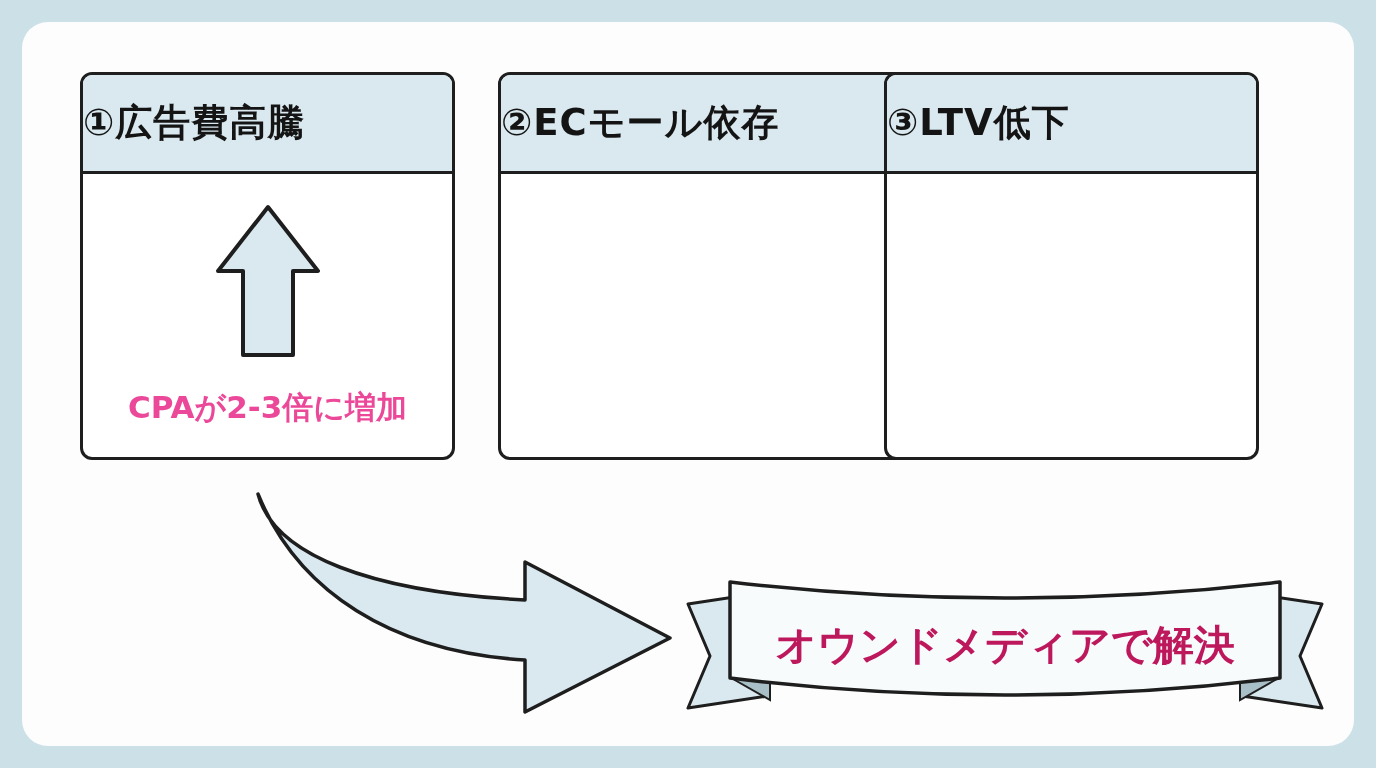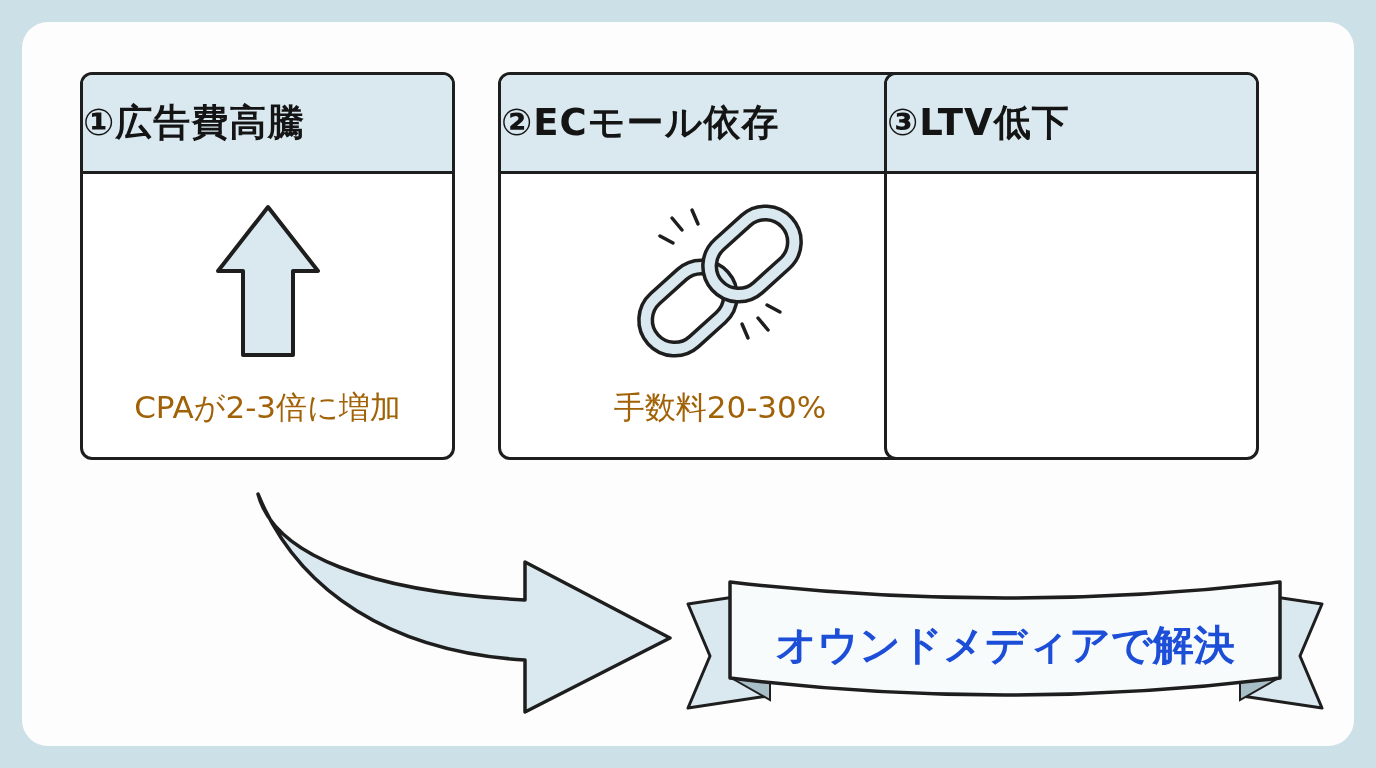--- a/index.html
+++ b/index.html
@@ -21,31 +21,31 @@
     height:96px;flex:0 0 96px;background:#d9e9ef;
     border-bottom:3px solid #1e1e1e;border-radius:9px 9px 0 0;
     display:flex;align-items:center;justify-content:flex-start;
   }
   .card-title{
     font-size:37px;font-weight:800;color:#141414;letter-spacing:1px;white-space:nowrap;
   }
   .card-body{flex:1;display:flex;flex-direction:column;align-items:center;}
   .icon-zone{flex:1;display:flex;align-items:center;justify-content:center;width:100%;}
   .card-caption{
-    font-size:31px;font-weight:400;color:#a16207;margin-bottom:28px;white-space:nowrap;
+    font-size:31px;font-weight:700;color:#ec4899;margin-bottom:28px;white-space:nowrap;
   }
   #card1{left:80px;}
   #card2{left:498px;width:444px;}
   #card3{left:884px;}
   .overlay{
     position:absolute;left:0;top:0;width:1376px;height:768px;z-index:1;pointer-events:none;
   }
   .banner-label{
     position:absolute;left:735px;top:618px;width:540px;z-index:3;
-    text-align:center;font-size:41px;font-weight:800;color:#1d4ed8;white-space:nowrap;
+    text-align:center;font-size:41px;font-weight:800;color:#be185d;white-space:nowrap;
   }
 </style>
 </head>
 <body>
 
 <div class="panel"></div>
 
 <svg class="overlay" viewBox="0 0 1376 768">
 
   <path d="M 258 494
@@ -79,49 +79,20 @@
       </svg>
     </div>
     <div class="card-caption">CPAが2-3倍に増加</div>
   </div>
 </div>
 
 <div class="card" id="card2">
   <div class="card-header">
     <div class="card-title">②ECモール依存</div>
   </div>
-  <div class="card-body">
-    <div class="icon-zone">
-      <svg width="240" height="170" viewBox="0 0 240 170">
-
-        <g transform="translate(88,112) rotate(-42)">
-          <rect x="-47" y="-29" width="94" height="58" rx="29" fill="none" stroke="#1e1e1e" stroke-width="17"></rect>
-          <rect x="-47" y="-29" width="94" height="58" rx="29" fill="none" stroke="#d9e9ef" stroke-width="10"></rect>
-        </g>
-
-        <g transform="translate(152,58) rotate(-42)">
-          <rect x="-47" y="-29" width="94" height="58" rx="29" fill="none" stroke="#1e1e1e" stroke-width="17"></rect>
-          <rect x="-47" y="-29" width="94" height="58" rx="29" fill="none" stroke="#d9e9ef" stroke-width="10"></rect>
-        </g>
-
-        <g stroke="#1e1e1e" stroke-width="3.5" stroke-linecap="round">
-          <line x1="92" y1="14" x2="98" y2="28"></line>
-          <line x1="72" y1="22" x2="82" y2="34"></line>
-          <line x1="60" y1="40" x2="73" y2="47"></line>
-        </g>
-
-        <g stroke="#1e1e1e" stroke-width="3.5" stroke-linecap="round">
-          <line x1="148" y1="142" x2="142" y2="128"></line>
-          <line x1="168" y1="134" x2="158" y2="122"></line>
-          <line x1="180" y1="116" x2="167" y2="109"></line>
-        </g>
-      </svg>
-    </div>
-    <div class="card-caption">手数料20-30%</div>
-  </div>
 </div>
 
 <div class="card" id="card3">
   <div class="card-header">
     <div class="card-title">③LTV低下</div>
   </div>
 </div>
 
 <div class="banner-label">オウンドメディアで解決</div>
 

